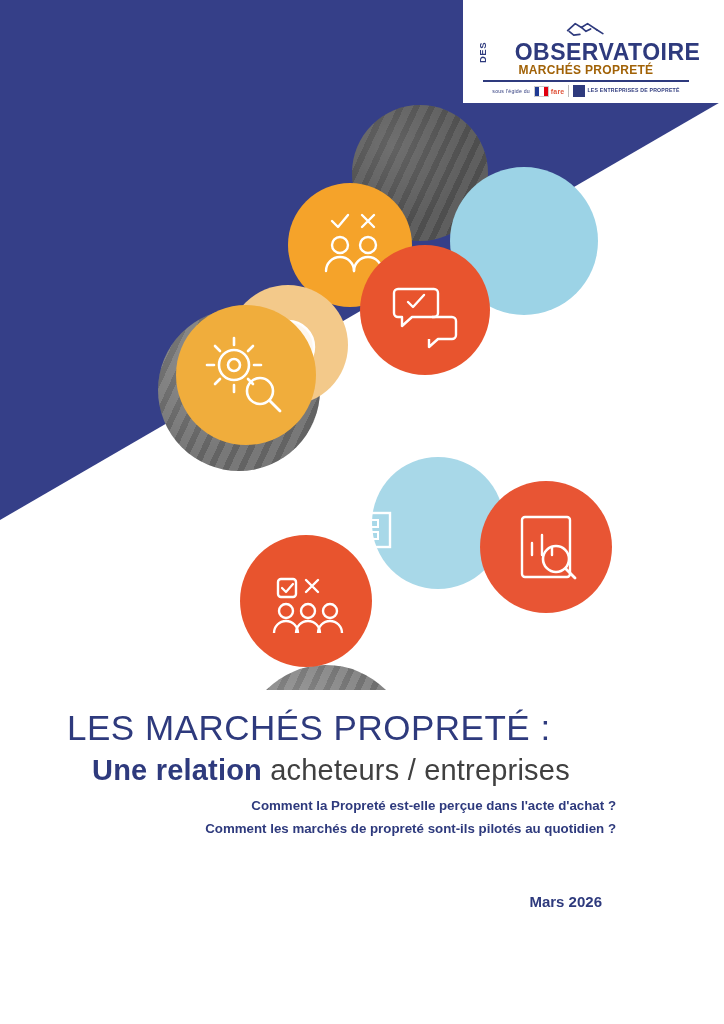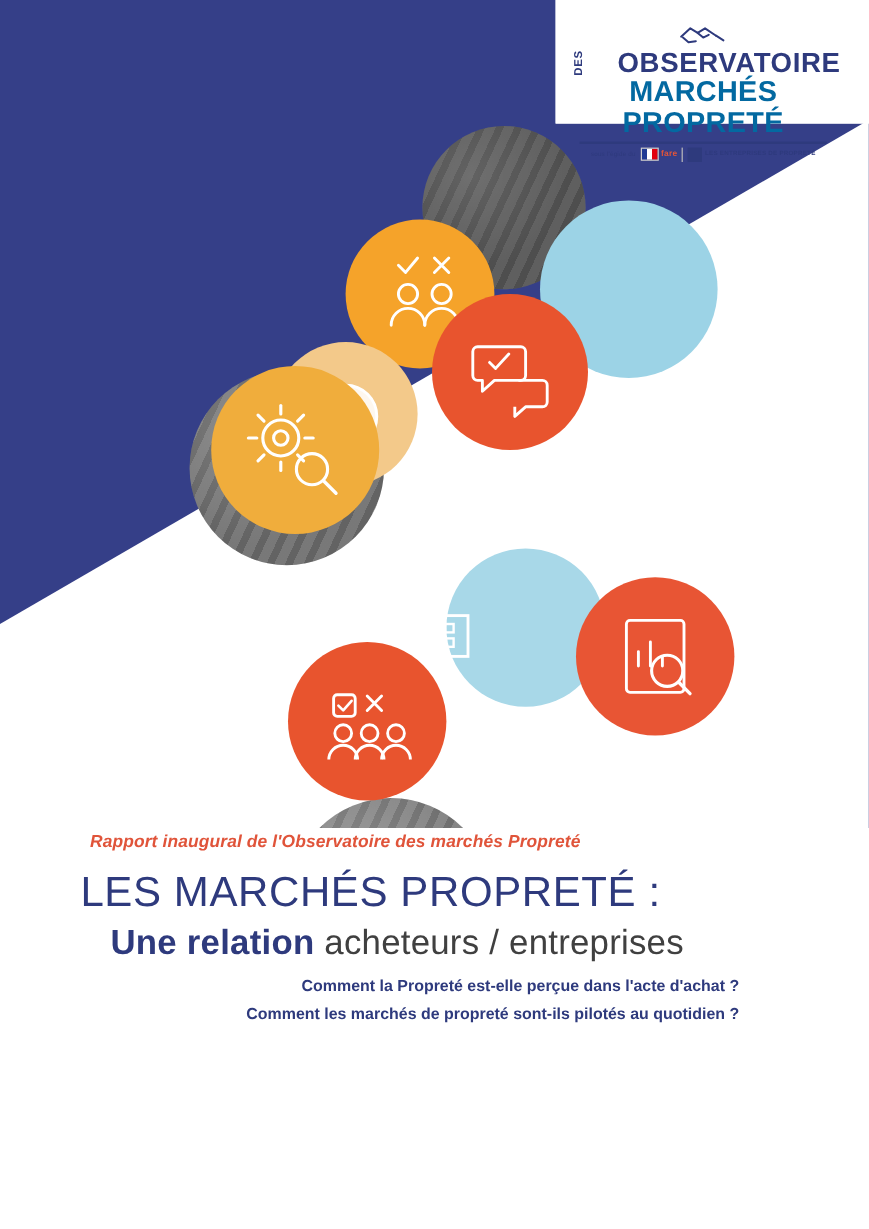--- a/index.html
+++ b/index.html
@@ -81,23 +81,23 @@
   }
   .logo-des {
     font-size: 9.5px;
     font-weight: 700;
     color: #2e3a7d;
     transform: rotate(-90deg);
     letter-spacing: 0.5px;
     white-space: nowrap;
   }
   .logo-sub {
-    font-size: 24px;
-    font-weight: 700;
-    color: #0369a1;
+    font-size: 12px;
+    font-weight: 700;
+    color: #a16207;
     letter-spacing: 0.3px;
     line-height: 1.05;
   }
   .logo-rule {
     width: 206px;
     height: 2px;
     background: #2e3a7d;
     margin: 3px auto 3px auto;
   }
   .logo-egide {
@@ -364,25 +364,25 @@
         <path d="M56 98 a12 12 0 0 1 24 0" fill="none" stroke="#fff" stroke-width="2.4"></path>
         <circle cx="90" cy="76" r="7" fill="none" stroke="#fff" stroke-width="2.4"></circle>
         <path d="M78 98 a12 12 0 0 1 24 0" fill="none" stroke="#fff" stroke-width="2.4"></path>
       </svg>
     </div>
 
   </div>
 </div>
 
 <div class="titleblock">
-  <div class="kicker">Rapport inaugural de l'Observatoire des marchés Propreté</div>
   <div class="h1">LES MARCHÉS PROPRETÉ :</div>
   <div class="h2">
     <span class="navy">Une relation</span>
     <span class="accent">acheteurs / entreprises</span>
   </div>
 
   <div class="questions">
     <div>Comment la Propreté est-elle perçue dans l'acte d'achat ?</div>
     <div>Comment les marchés de propreté sont-ils pilotés au quotidien ?</div>
   </div>
 
+  <div class="date">Mars 2026</div>
 </div>
 
 </body></html>

